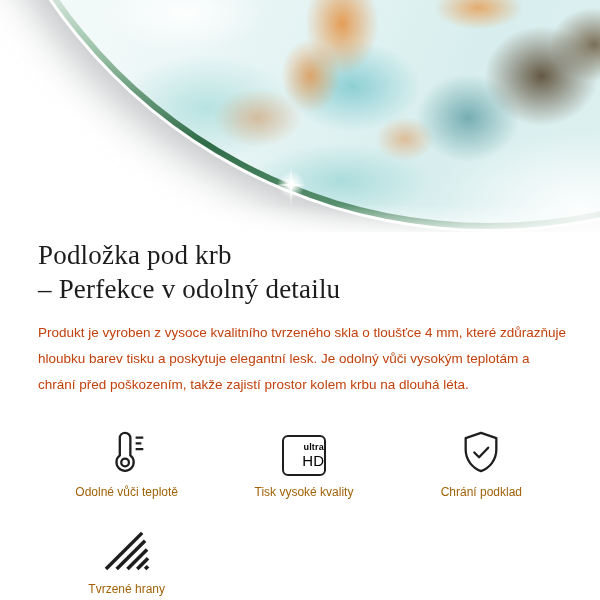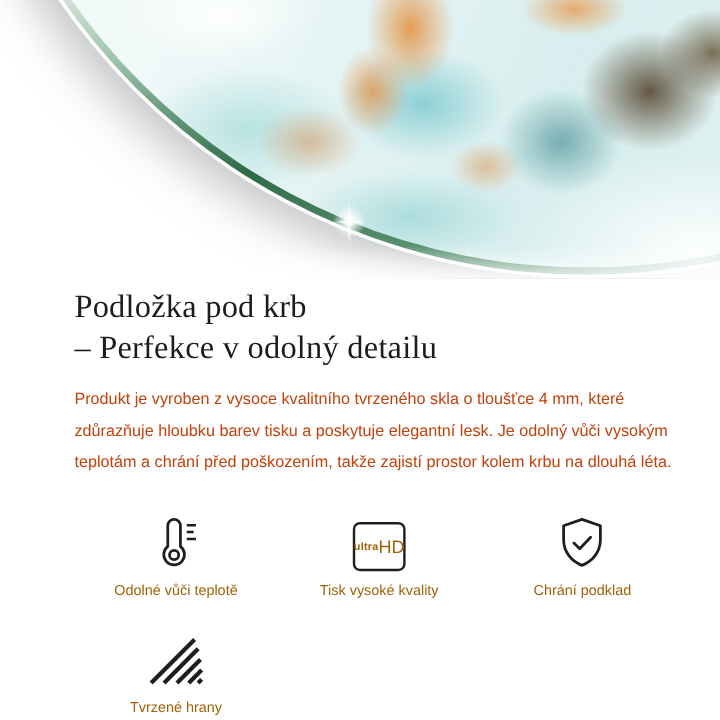--- a/index.html
+++ b/index.html
@@ -33,33 +33,33 @@
       radial-gradient(40% 55% at 97% 90%, rgba(255,255,255,0.92) 0%, rgba(255,255,255,0) 62%),
       linear-gradient(to bottom, rgba(255,255,255,0) 88%, rgba(255,255,255,0.8) 100%);}
   .sparkle{position:absolute;left:276px;top:167px;width:30px;height:38px;
     background:radial-gradient(circle at 50% 47%, rgba(255,255,255,0.95) 0 12%, rgba(255,255,255,0) 55%);}
   .sparkle .v{position:absolute;left:14px;top:0;width:2px;height:38px;
     background:linear-gradient(to bottom,rgba(255,255,255,0),#fff 45%,#fff 55%,rgba(255,255,255,0));}
   .sparkle .h{position:absolute;left:0;top:17px;width:30px;height:2px;
     background:linear-gradient(to right,rgba(255,255,255,0),#fff 45%,#fff 55%,rgba(255,255,255,0));}
 
   
-  .content{position:relative;padding:0 30px 0 38px;margin-left:24px;}
+  .content{position:relative;padding:0 30px 0 38px;}
   h1{margin:6px 0 0;font-family:"Liberation Serif","DejaVu Serif",serif;font-weight:400;
      font-size:27px;line-height:34px;color:#1c1c1c;letter-spacing:0.2px;}
   .desc{margin:14px 0 0;max-width:537px;font-size:13.5px;line-height:26px;color:#c2410c;}
 
   
   .features{margin-top:28px;display:grid;grid-template-columns:repeat(3,1fr);row-gap:24px;}
   .feature{display:flex;flex-direction:column;align-items:center;}
   .icon-box{height:50px;display:flex;align-items:flex-end;justify-content:center;}
   .feature .label{margin-top:9px;font-size:12px;color:#a16207;}
   .icon-box svg{display:block;}
   .hd-badge{box-sizing:border-box;width:44px;height:41px;border:2.5px solid #1e1e1e;border-radius:6px;
-    display:flex;flex-direction:row;align-items:center;justify-content:center;line-height:1;color:#a16207;}
+    display:flex;flex-direction:column;align-items:flex-end;justify-content:center;line-height:1;color:#000000;}
   .hd-badge .t1{font-size:9px;font-weight:700;letter-spacing:0.2px;}
   .hd-badge .t2{font-size:15px;font-weight:400;margin-top:1px;}
 </style>
 </head>
 <body>
 
 <div class="page">
 
   <div class="hero">
     <div class="circ glass-shadow"></div>

